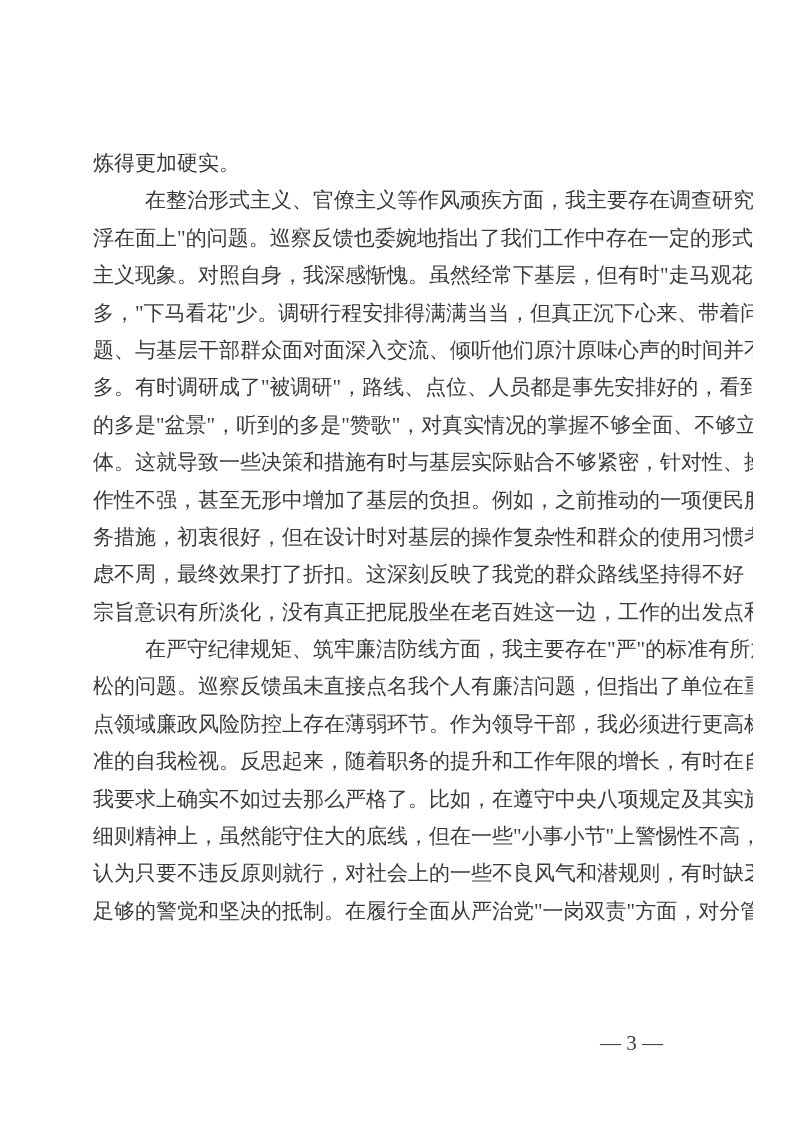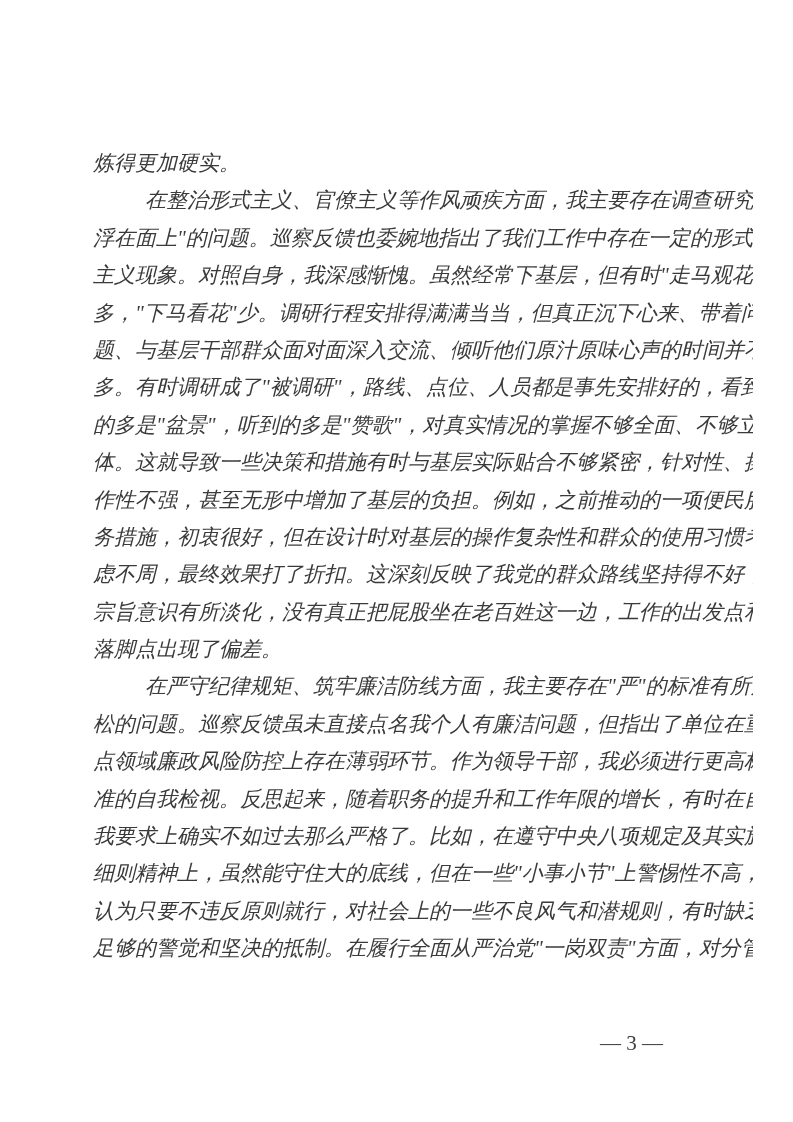--- a/index.html
+++ b/index.html
@@ -11,21 +11,20 @@
     overflow: hidden;
     font-family: "Liberation Serif", "DejaVu Serif", serif;
   }
   .content {
     position: absolute;
     left: 93px;
     top: 145px;
     width: 660px;
     color: #3a3a3a;
     font-size: 21px;
-    font-style: italic;
   }
   .para { margin: 0; padding: 0; }
   .line {
     height: 37.4px;
     line-height: 37.4px;
     text-align: justify;
     text-align-last: justify;
     overflow: hidden;
     white-space: nowrap;
   }
@@ -58,21 +57,20 @@
     <div class="line">主义现象。对照自身，我深感惭愧。虽然经常下基层，但有时"走马观花"</div>
     <div class="line">多，"下马看花"少。调研行程安排得满满当当，但真正沉下心来、带着问</div>
     <div class="line">题、与基层干部群众面对面深入交流、倾听他们原汁原味心声的时间并不</div>
     <div class="line">多。有时调研成了"被调研"，路线、点位、人员都是事先安排好的，看到</div>
     <div class="line">的多是"盆景"，听到的多是"赞歌"，对真实情况的掌握不够全面、不够立</div>
     <div class="line">体。这就导致一些决策和措施有时与基层实际贴合不够紧密，针对性、操</div>
     <div class="line">作性不强，甚至无形中增加了基层的负担。例如，之前推动的一项便民服</div>
     <div class="line">务措施，初衷很好，但在设计时对基层的操作复杂性和群众的使用习惯考</div>
     <div class="line">虑不周，最终效果打了折扣。这深刻反映了我党的群众路线坚持得不好，</div>
     <div class="line">宗旨意识有所淡化，没有真正把屁股坐在老百姓这一边，工作的出发点和</div>
-    <div class="line end">落脚点出现了偏差。</div>
   </div>
 
   <div class="para">
     <div class="line indent">在严守纪律规矩、筑牢廉洁防线方面，我主要存在"严"的标准有所放</div>
     <div class="line">松的问题。巡察反馈虽未直接点名我个人有廉洁问题，但指出了单位在重</div>
     <div class="line">点领域廉政风险防控上存在薄弱环节。作为领导干部，我必须进行更高标</div>
     <div class="line">准的自我检视。反思起来，随着职务的提升和工作年限的增长，有时在自</div>
     <div class="line">我要求上确实不如过去那么严格了。比如，在遵守中央八项规定及其实施</div>
     <div class="line">细则精神上，虽然能守住大的底线，但在一些"小事小节"上警惕性不高，</div>
     <div class="line">认为只要不违反原则就行，对社会上的一些不良风气和潜规则，有时缺乏</div>

